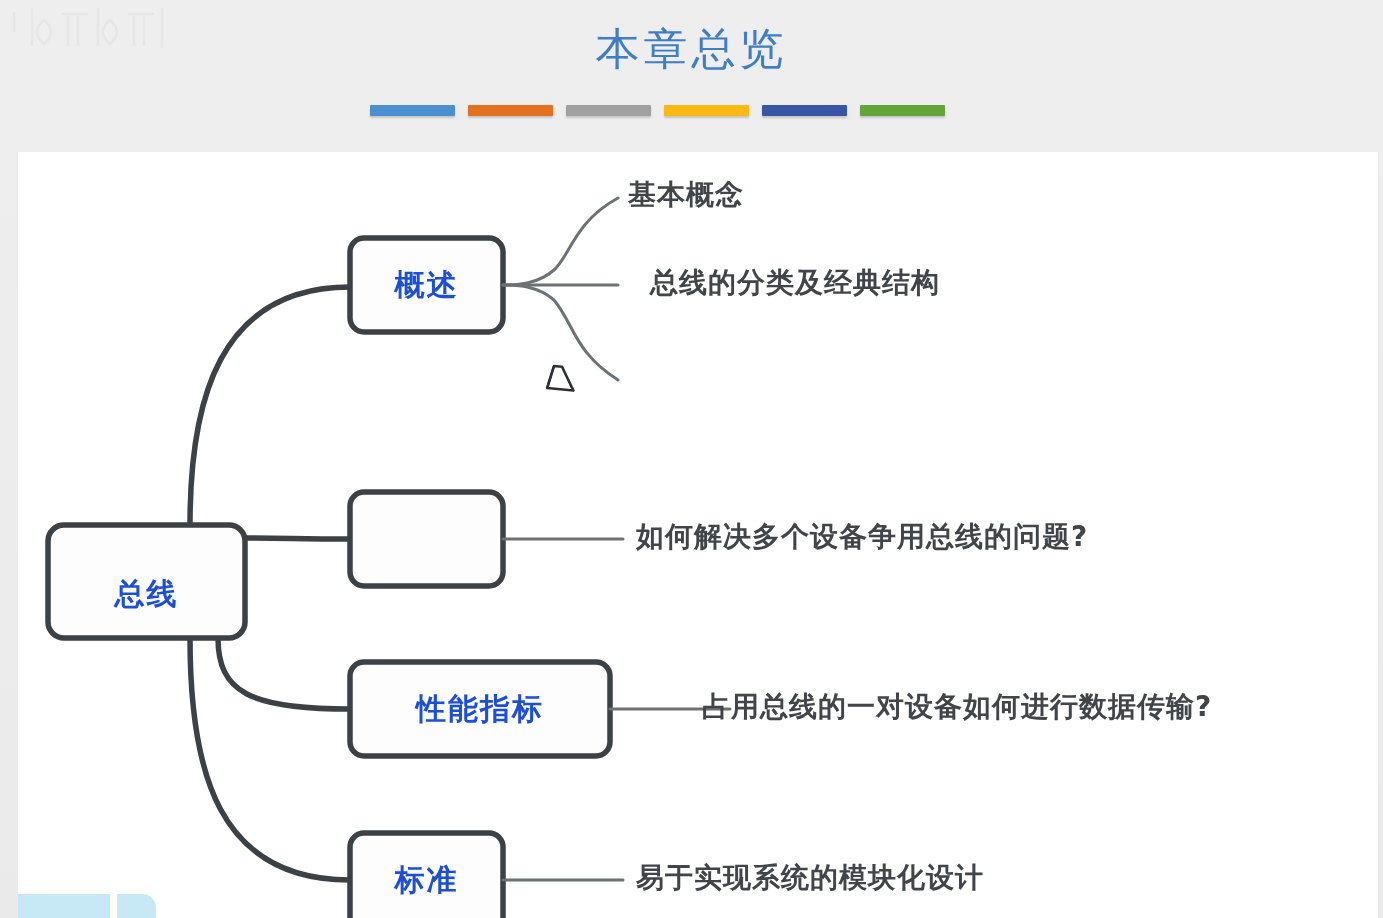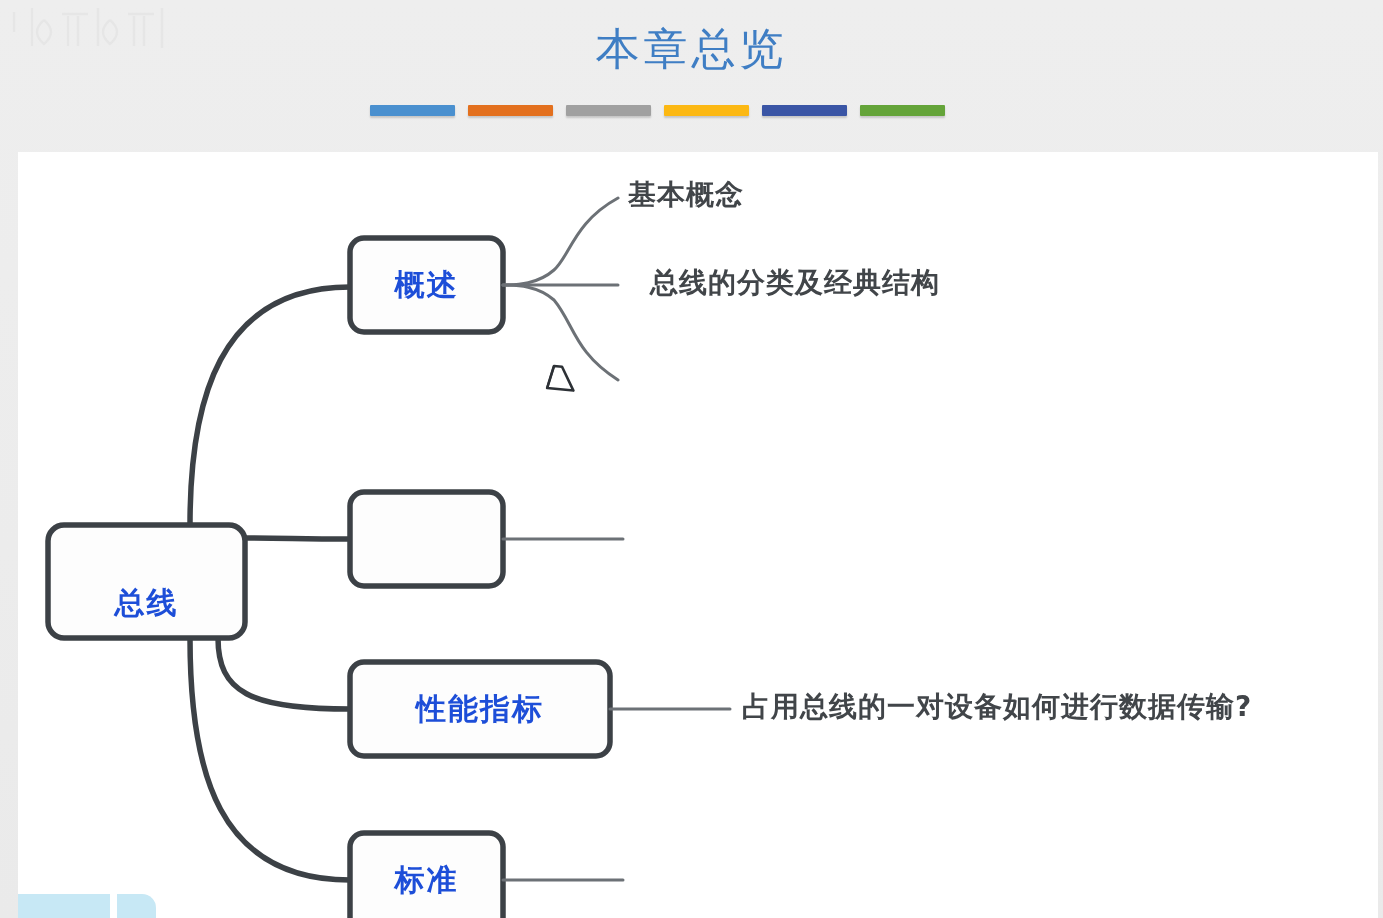--- a/index.html
+++ b/index.html
@@ -186,34 +186,36 @@
 
         <path d="M485,728 L605,728"></path>
       </g>
 
       <g transform="translate(536,214) rotate(35)">
         <path d="M0,0 L7,-4 L30,9 L7,22 Z" fill="#ffffff" stroke="#2d3136" stroke-width="2.6" stroke-linejoin="round"></path>
         <path d="M0,0 L7,22" fill="none" stroke="#2d3136" stroke-width="2.2"></path>
       </g>
     </svg>
 
-    <div class="node-label" style="left:30px;  top:395px; width:197px; height:113px;">总线</div>
+    <div class="node-label" style="left:30px;  top:386px; width:197px; height:113px;">总线</div>
 
     <div class="node-label" style="left:332px; top:86px;  width:153px; height:94px;">概述</div>
 
 
     <div class="node-label" style="left:332px; top:510px; width:260px; height:94px;">性能指标</div>
 
     <div class="node-label" style="left:332px; top:681px; width:153px; height:94px;">标准</div>
 
     <div class="leaf-label" style="left:610px; top:24px;">基本概念</div>
 
     <div class="leaf-label" style="left:632px; top:112px;">总线的分类及经典结构</div>
 
 
-
-    <div class="leaf-label" style="left:724px; top:536px;">占用总线的一对设备如何进行数据传输?</div>
-
+    <div class="leaf-label" style="left:618px; top:366px;">如何解决多个设备争用总线的问题?</div>
+
+    <div class="leaf-label" style="left:684px; top:536px;">占用总线的一对设备如何进行数据传输?</div>
+
+    <div class="leaf-label" style="left:618px; top:707px;">易于实现系统的模块化设计</div>
 
     <div id="bottom-blue"></div>
     <div id="bottom-blue-gap"></div>
   </div>
 </div>
 
 </body></html>

